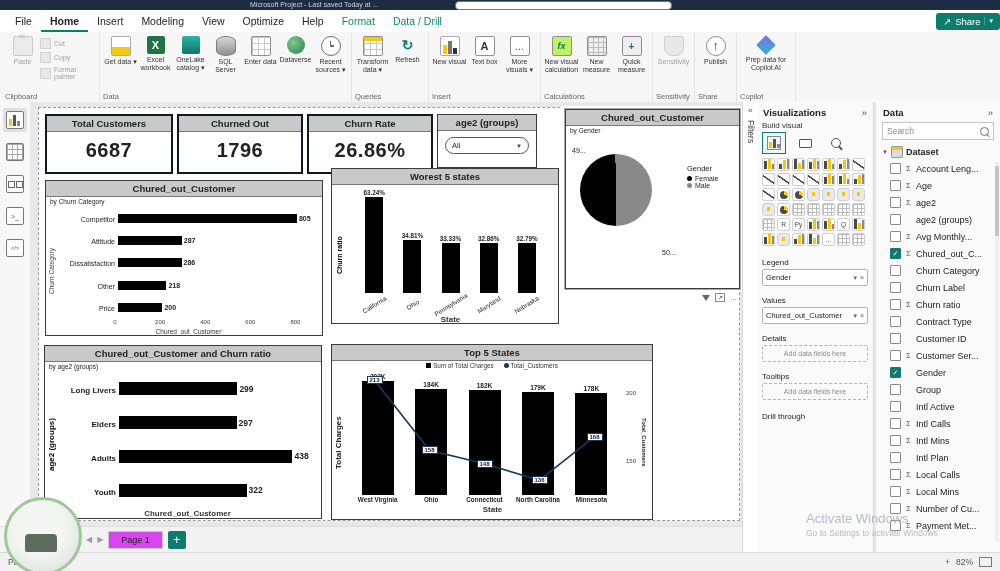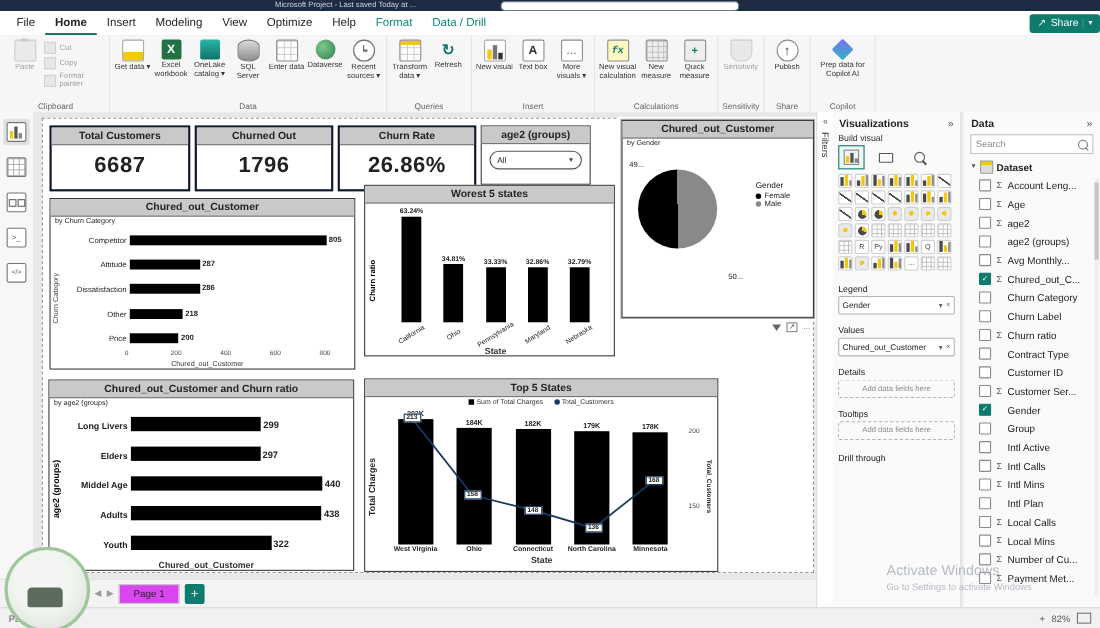--- a/index.html
+++ b/index.html
@@ -17,21 +17,21 @@
   .menu-item{padding:0 9px;font-size:10.5px;line-height:22px;color:#252423;white-space:nowrap;}
   .menu-item.active{font-weight:bold;box-shadow:inset 0 -2px 0 #0f7b6c;}
   .menu-item.contextual{color:#0c8c79;}
   .share-btn{margin-left:auto;margin-right:6px;background:#0f7b6c;color:#fff;border-radius:3px;height:17px;display:flex;align-items:center;gap:4px;padding:0 7px;font-size:9.5px;}
   .share-caret{border-left:1px solid #3f9c8e;padding-left:4px;font-size:7px;}
 
   
   .ribbon{position:absolute;left:0;top:32px;width:1000px;height:70px;background:#f6f6f6;border-bottom:1px solid #d8d8d8;display:flex;padding:1px 2px 0;}
   .ribbon-group{display:flex;flex-direction:column;border-right:1px solid #e3e3e3;padding:0 3px;}
   .ribbon-items{flex:1;display:flex;align-items:flex-start;}
-  .ribbon-label{font-size:7.5px;color:#666;text-align:center;padding:1px 0 2px;}
+  .ribbon-label{font-size:7.5px;color:#666;padding:1px 0 2px;}
   .rbtn{width:35px;display:flex;flex-direction:column;align-items:center;padding-top:3px;}
   .rbtn.wide{width:52px;}
   .rbtn.disabled{opacity:.45;}
   .rbtn-label{font-size:7px;line-height:1.15;text-align:center;color:#333;max-height:26px;overflow:hidden;}
   .small-col{display:flex;flex-direction:column;gap:3px;padding-top:5px;width:56px;}
   .rsm{display:flex;align-items:center;gap:3px;font-size:7px;color:#333;}
   .rsm.disabled{opacity:.45;}
   .sic{width:9px;height:9px;background:#d6d6d6;border:1px solid #a8a8a8;flex:none;}
   .ic{width:18px;height:18px;margin-bottom:2px;position:relative;border-radius:2px;display:flex;align-items:center;justify-content:center;font-size:10px;color:#333;}
   .ic-clipboard{background:#dcdcdc;border:1px solid #999;}
@@ -43,21 +43,21 @@
   .ic-enterdata{background:#fff;border:1px solid #8f8f8f;background-image:linear-gradient(#c9c9c9 1px,transparent 1px),linear-gradient(90deg,#c9c9c9 1px,transparent 1px);background-size:6px 6px;}
   .ic-dataverse{background:radial-gradient(circle at 35% 35%,#7ec98a,#2e7d4f);border-radius:50%;}
   .ic-recent{border:1.5px solid #6b6b6b;border-radius:50%;background:#fff;}
   .ic-recent::after{content:"";position:absolute;left:8px;top:4px;width:1.5px;height:5px;background:#6b6b6b;}
   .ic-recent::before{content:"";position:absolute;left:8px;top:8px;width:4px;height:1.5px;background:#6b6b6b;}
   .ic-transform{background:#fff;border:1px solid #8f8f8f;background-image:linear-gradient(#f2c811 0 4px,transparent 4px),linear-gradient(#c9c9c9 1px,transparent 1px),linear-gradient(90deg,#c9c9c9 1px,transparent 1px);background-size:100% 100%,6px 6px,6px 6px;}
   .ic-refresh{color:#0f7b6c;font-size:14px;font-weight:bold;}
   .ic-newvisual{border:1px solid #a9a9a9;background-color:#fff;background-image:linear-gradient(#f2c811,#f2c811),linear-gradient(#777,#777),linear-gradient(#333,#333);background-size:4px 9px,4px 13px,4px 6px;background-position:left 2px bottom 1px,left 7px bottom 1px,left 12px bottom 1px;background-repeat:no-repeat;}
   .ic-textbox{border:1px solid #8f8f8f;background:#fff;font-weight:bold;font-size:11px;}
   .ic-morevisuals{border:1px solid #8f8f8f;background:#fff;color:#555;}
-  .ic-newcalc{border:1px solid #8f8f8f;background:#fef9c3;color:#0f7b6c;font-size:9px;font-style:italic;font-weight:bold;font-family:Liberation Mono, monospace;}
+  .ic-newcalc{border:1px solid #8f8f8f;background:#bef264;color:#0f7b6c;font-size:9px;font-style:italic;font-weight:bold;}
   .ic-newmeasure{border:1px solid #8f8f8f;background:#eee;background-image:linear-gradient(#bbb 1px,transparent 1px),linear-gradient(90deg,#bbb 1px,transparent 1px);background-size:5px 5px;}
   .ic-quickmeasure{border:1px solid #8f8f8f;background:#eee;color:#0f7b6c;font-weight:bold;}
   .ic-sensitivity{background:#d9d9d9;border:1px solid #a0a0a0;border-radius:2px 2px 8px 8px;}
   .ic-publish{border:1px solid #8f8f8f;border-radius:50%;background:#fff;font-weight:bold;font-size:12px;}
   .ic-copilot{background:linear-gradient(135deg,#7a6ff0,#31b5c4);transform:rotate(45deg) scale(.78);}
 
   
   .left-rail{position:absolute;left:0;top:102px;width:30px;height:424px;background:#f7f7f7;border-right:1px solid #ddd;display:flex;flex-direction:column;align-items:center;padding-top:6px;gap:8px;}
   .rail-item{width:24px;height:24px;display:flex;align-items:center;justify-content:center;border-radius:3px;}
   .rail-item.active{background:#e0e0e0;}
@@ -547,27 +547,20 @@
                   </div>
                 </div>
                 <div class="hrow">
                   <span class="hcat">Elders</span>
                   <div class="hwrap">
                     <div class="hbar" style="width: 59.4%;"></div>
                     <span class="hval">297</span>
                   </div>
                 </div>
                 <div class="hrow">
-                  <span class="hcat">Middel Age</span>
-                  <div class="hwrap">
-                    <div class="hbar" style="width: 88%;"></div>
-                    <span class="hval">440</span>
-                  </div>
-                </div>
-                <div class="hrow">
                   <span class="hcat">Adults</span>
                   <div class="hwrap">
                     <div class="hbar" style="width: 87.6%;"></div>
                     <span class="hval">438</span>
                   </div>
                 </div>
                 <div class="hrow">
                   <span class="hcat">Youth</span>
                   <div class="hwrap">
                     <div class="hbar" style="width: 64.4%;"></div>

